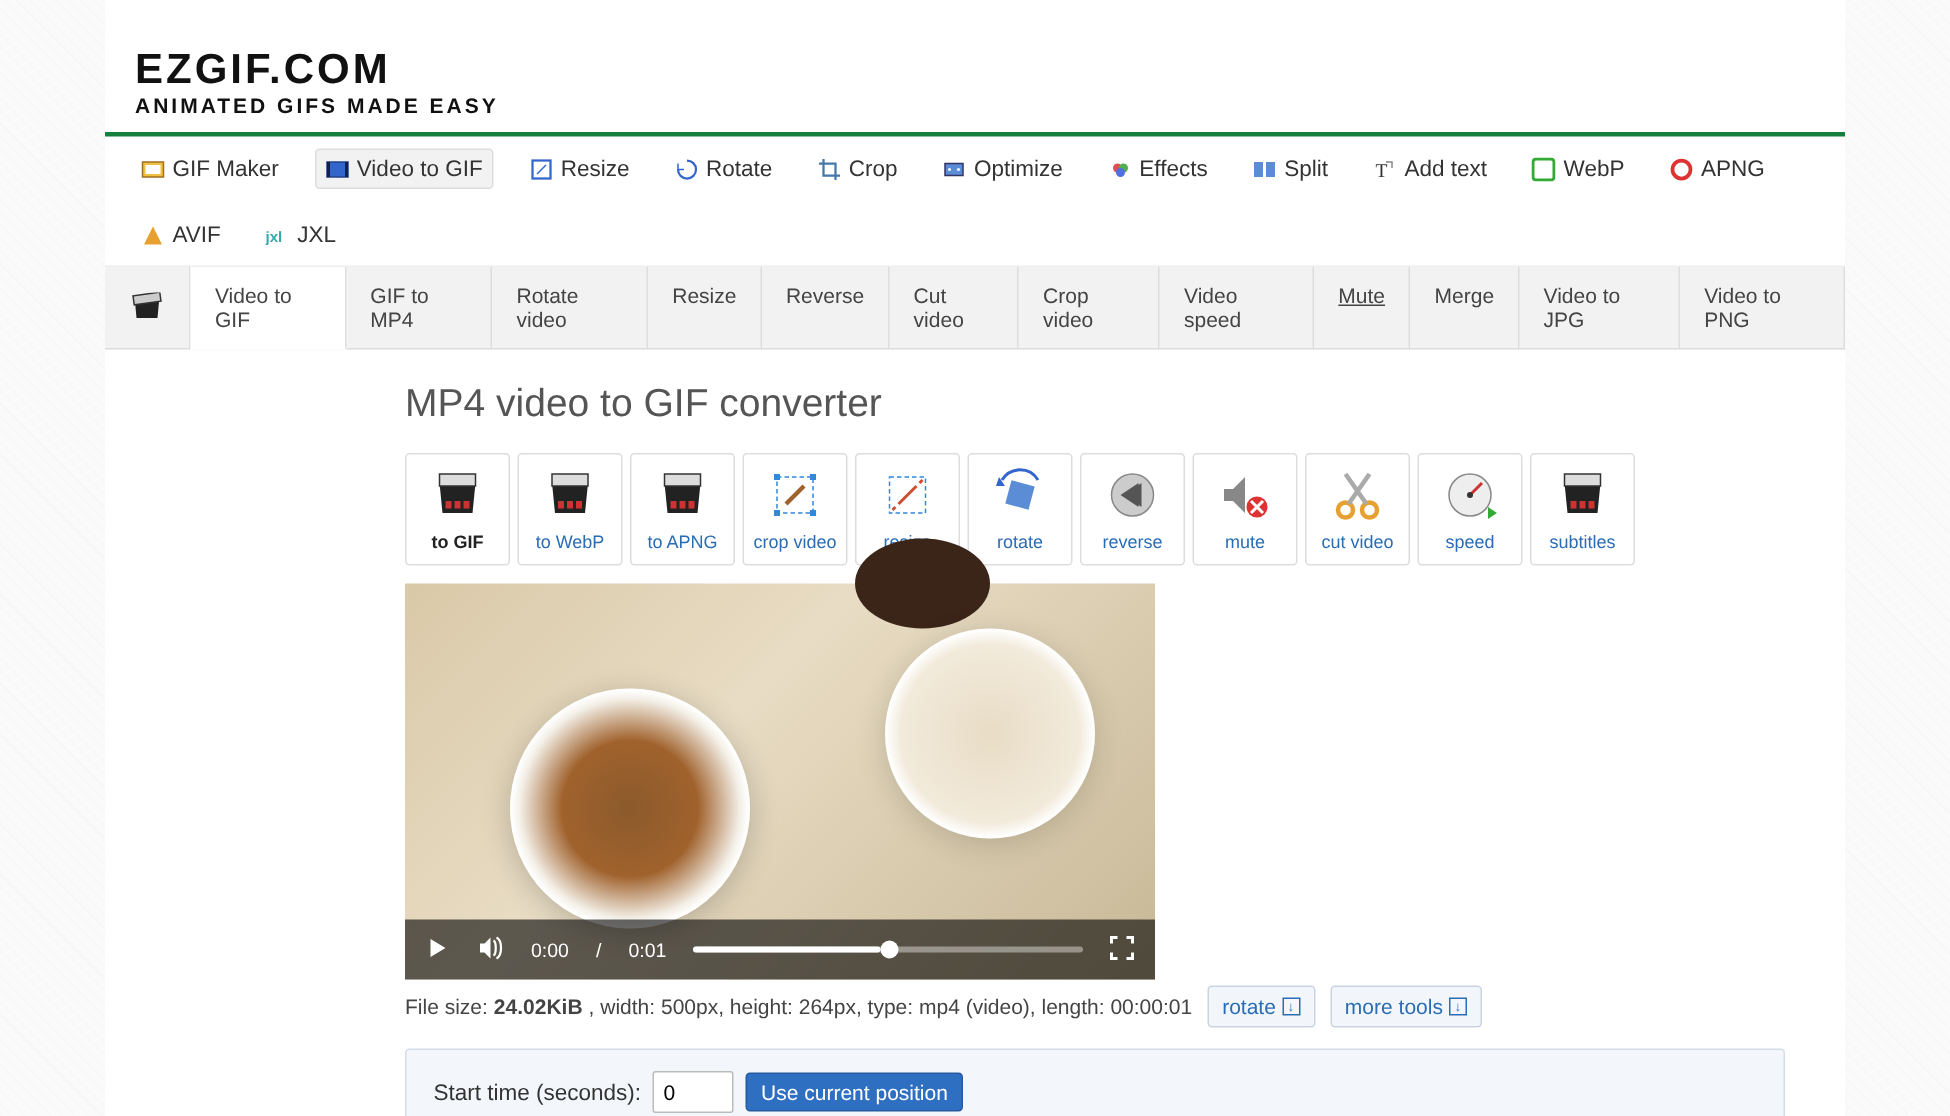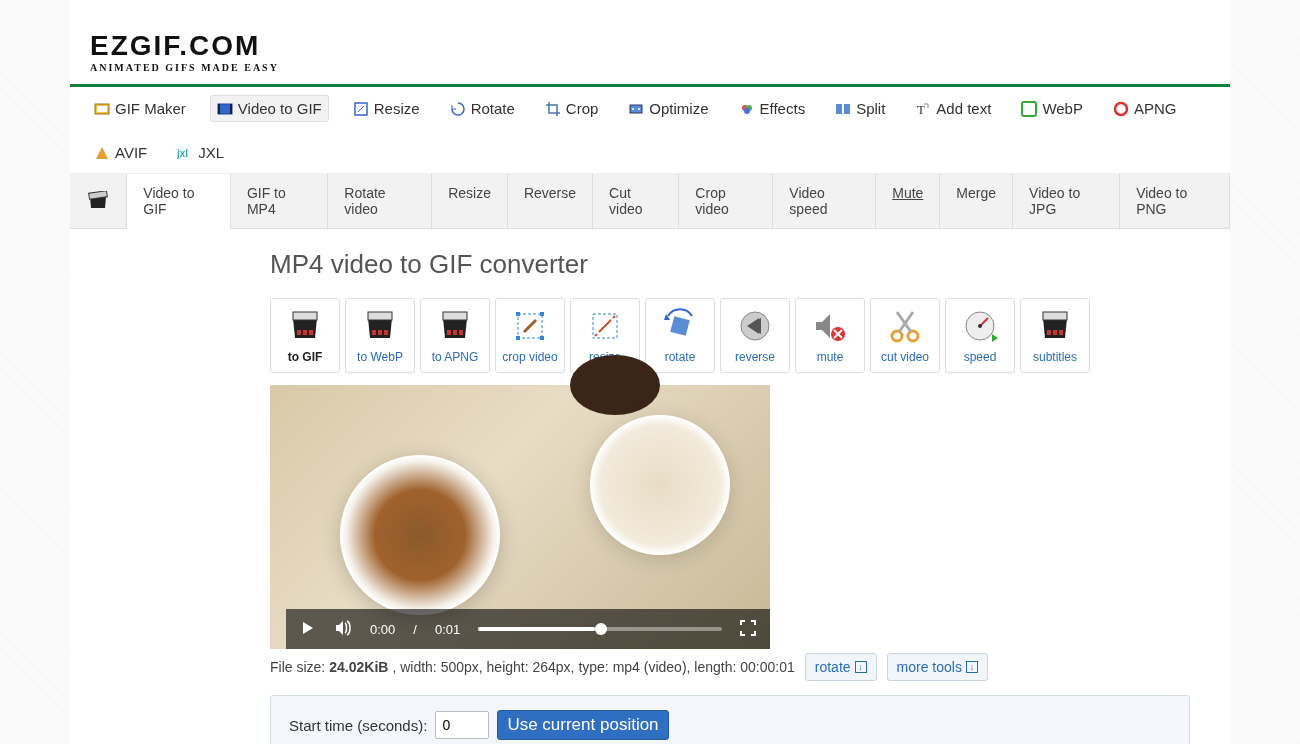--- a/index.html
+++ b/index.html
@@ -13,21 +13,21 @@
 .page {
   width: 1160px;
   margin: 0 auto;
   background: #fff;
 }
 .header {
   padding: 30px 20px 10px 20px;
 }
 .logo { display: inline-block; }
 .logo-text { font-family: "Arial Black", sans-serif; font-weight: 700; font-size: 28px; letter-spacing: 2px; color: #111; }
-.logo-sub { font-family: Liberation Serif, serif; font-weight: 900; font-size: 10px; letter-spacing: 2px; color: #111; }
+.logo-sub { font-family: Liberation Sans, sans-serif; font-weight: 900; font-size: 14px; letter-spacing: 2px; color: #111; }
 
 .main-nav {
   display: flex;
   flex-wrap: wrap;
   gap: 18px;
   padding: 8px 18px;
   border-top: 3px solid #15803d;
   border-bottom: 1px solid #eee;
 }
 .main-nav .item {
@@ -111,21 +111,21 @@
 .coffee {
   position: absolute;
   border-radius: 50%;
 }
 .cup1 { width: 160px; height: 160px; left: 70px; top: 70px; background: radial-gradient(circle at 50% 50%, #8b5a2b 0%, #a0622d 40%, #f4f0e8 65%, #fff 70%); box-shadow: 0 4px 20px rgba(0,0,0,0.2); }
 .cup2 { width: 140px; height: 140px; left: 320px; top: 30px; background: radial-gradient(circle at 50% 50%, #e8dcc5 0%, #f2eadb 60%, #fff 70%); box-shadow: 0 4px 20px rgba(0,0,0,0.15); }
 .cup3 { width: 90px; height: 60px; left: 300px; top: -30px; background: #3a2518; }
 
 .controls {
   position: absolute;
-  bottom: 0; left: 16px; right: 0;
+  bottom: 0; left: 0; right: 0;
   height: 40px;
   background: rgba(0,0,0,0.6);
   display: flex;
   align-items: center;
   gap: 18px;
   padding: 0 14px;
   color: #fff;
   font-size: 13px;
 }
 .progress {
@@ -183,21 +183,21 @@
   border: 1px solid #bbb;
   border-radius: 2px;
   font-size: 14px;
 }
 .blue-btn {
   background: #2f6fc1;
   color: #fff;
   border: 1px solid #255aa0;
   padding: 4px 9px;
   border-radius: 3px;
-  font-size: 17px;
+  font-size: 14px;
   cursor: pointer;
 }
 </style>
 </head>
 <body>
 
 <div class="page">
   <div class="header">
     <div class="logo">
       <div class="logo-text">EZGIF.COM</div>

